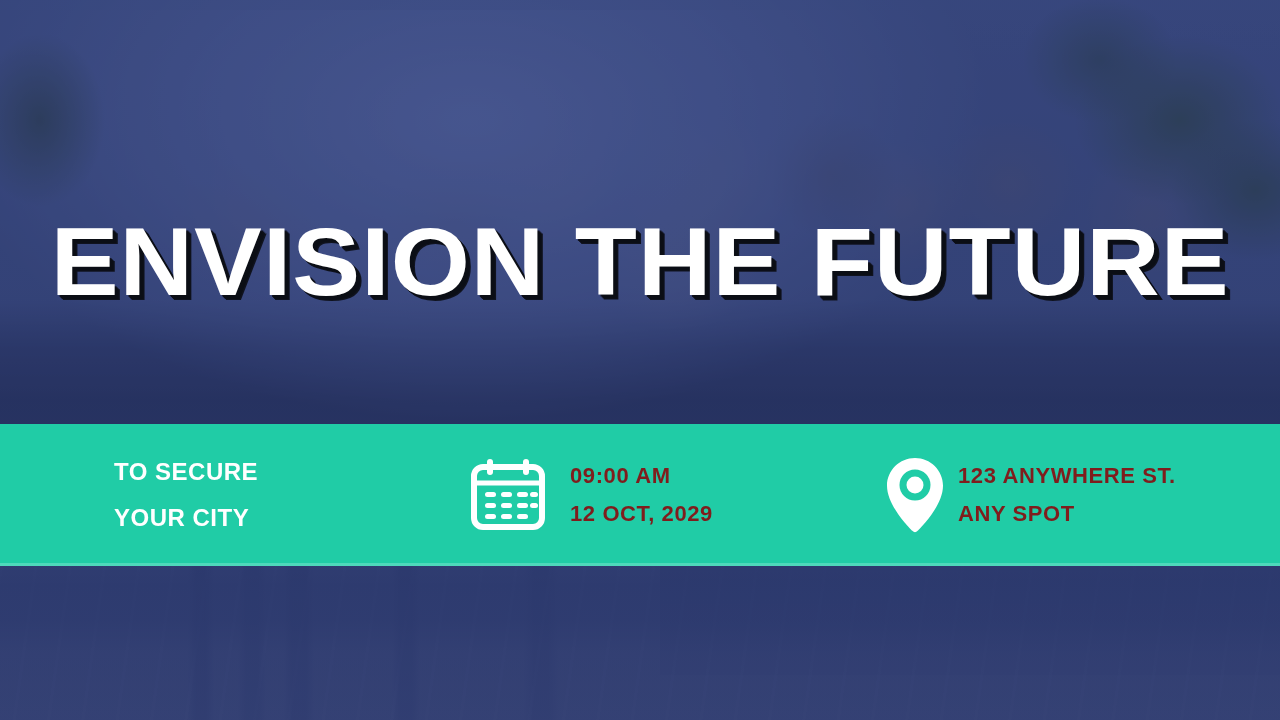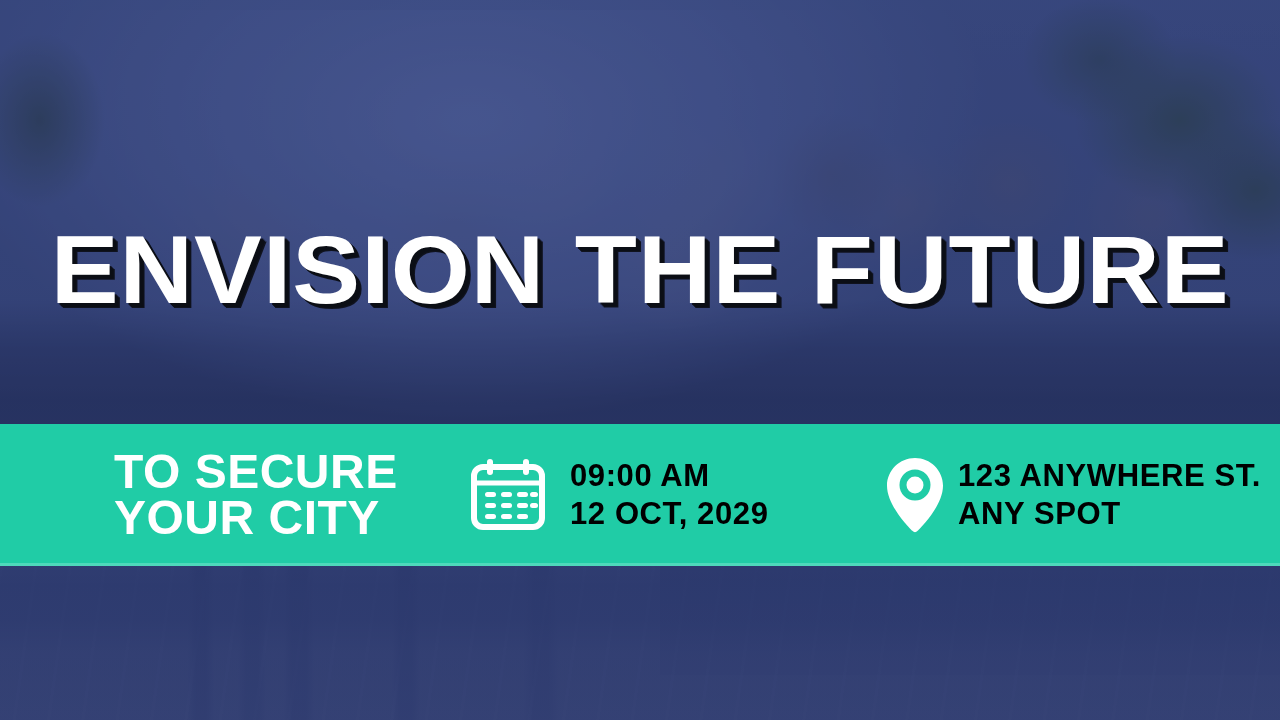--- a/index.html
+++ b/index.html
@@ -92,21 +92,21 @@
     position:absolute; left:0; right:0; top:566px; height:154px;
     background:rgba(47,61,117,.86);
   }
   .overlay-bottom2 {
     position:absolute; left:0; right:0; top:566px; height:154px;
     background:linear-gradient(to bottom, rgba(40,54,108,.35), rgba(52,66,122,.25));
   }
 
   
   .title-wrap {
-    position:absolute; left:0; right:0; top:220px;
+    position:absolute; left:0; right:0; top:212px;
     text-align:center;
   }
   .title {
     display:inline-block;
     font-family:"Liberation Sans Narrow","Liberation Sans", sans-serif;
     font-weight:700;
     font-size:96px;
     line-height:100px;
     letter-spacing:1px;
     color:#ffffff;
@@ -126,37 +126,37 @@
     display:flex; align-items:center;
   }
   .banner::after{
     content:""; position:absolute; left:0; right:0; bottom:0; height:3px;
     background:#4ed9bb;
   }
 
   .banner-cta {
     position:absolute; left:114px; top:50%; transform:translateY(-50%);
     font-family:"Liberation Sans Narrow","Liberation Sans", sans-serif;
-    font-weight:700; font-size:48px; line-height:46px;
+    font-weight:700; font-size:24px; line-height:46px;
     color:#ffffff; letter-spacing:.5px;
     transform-origin:left center;
   }
   .banner-cta span { display:block; }
 
   .banner-block {
     position:absolute; top:50%; transform:translateY(-50%);
     display:flex; align-items:center; gap:22px;
   }
   .b-date { left:468px; }
   .b-loc  { left:884px;gap:12px; }
 
   .banner-text {
     font-family:"Liberation Sans Narrow","Liberation Sans", sans-serif;
-    font-weight:700; font-size:31px; line-height:38px;
-    color:#000000; letter-spacing:.6px; white-space:nowrap;
+    font-weight:700; font-size:22px; line-height:38px;
+    color:#7f1d1d; letter-spacing:.6px; white-space:nowrap;
   }
   .banner-text span { display:block; }
 
   .icon-cal  { width:80px; height:76px; flex:0 0 80px; }
   .icon-pin  { width:62px; height:78px; flex:0 0 62px; }
 
   
   .contact {
     position:absolute; left:0; right:0; top:566px; height:154px;
   }

